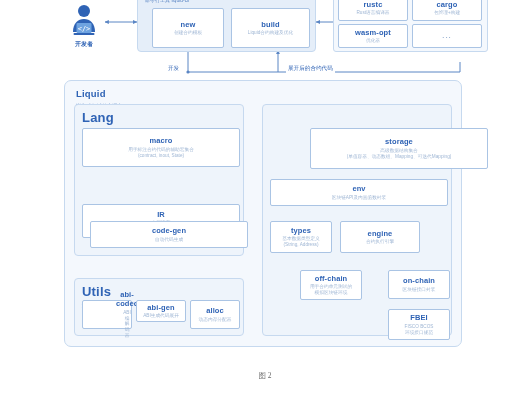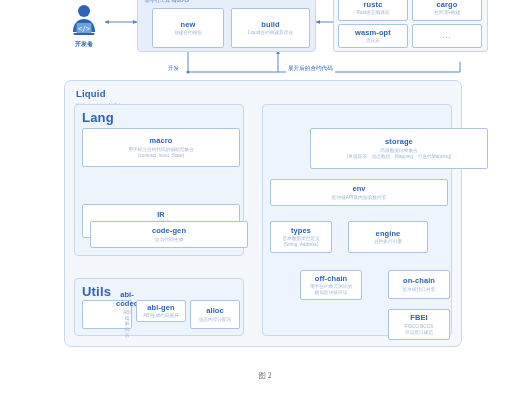--- a/index.html
+++ b/index.html
@@ -210,21 +210,21 @@
   </div>
   <div class="box" style="left:270px;top:179px;width:178px;height:27px;">
     <div class="t">env</div>
     <div class="s">区块链API及内置函数封装</div>
   </div>
   <div class="box" style="left:270px;top:221px;width:62px;height:32px;">
     <div class="t">types</div>
     <div class="s">基本数据类型定义</div>
     <div class="s2">(String, Address)</div>
   </div>
-  <div class="box" style="left:340px;top:221px;width:80px;height:32px;margin-left:8px;">
+  <div class="box" style="left:340px;top:221px;width:80px;height:32px;">
     <div class="t">engine</div>
     <div class="s">合约执行引擎</div>
   </div>
   <div class="box" style="left:300px;top:270px;width:62px;height:30px;">
     <div class="t">off-chain</div>
     <div class="s">用于合约单元测试的</div>
     <div class="s2">模拟区块链环境</div>
   </div>
   <div class="box" style="left:388px;top:270px;width:62px;height:29px;">
     <div class="t">on-chain</div>

